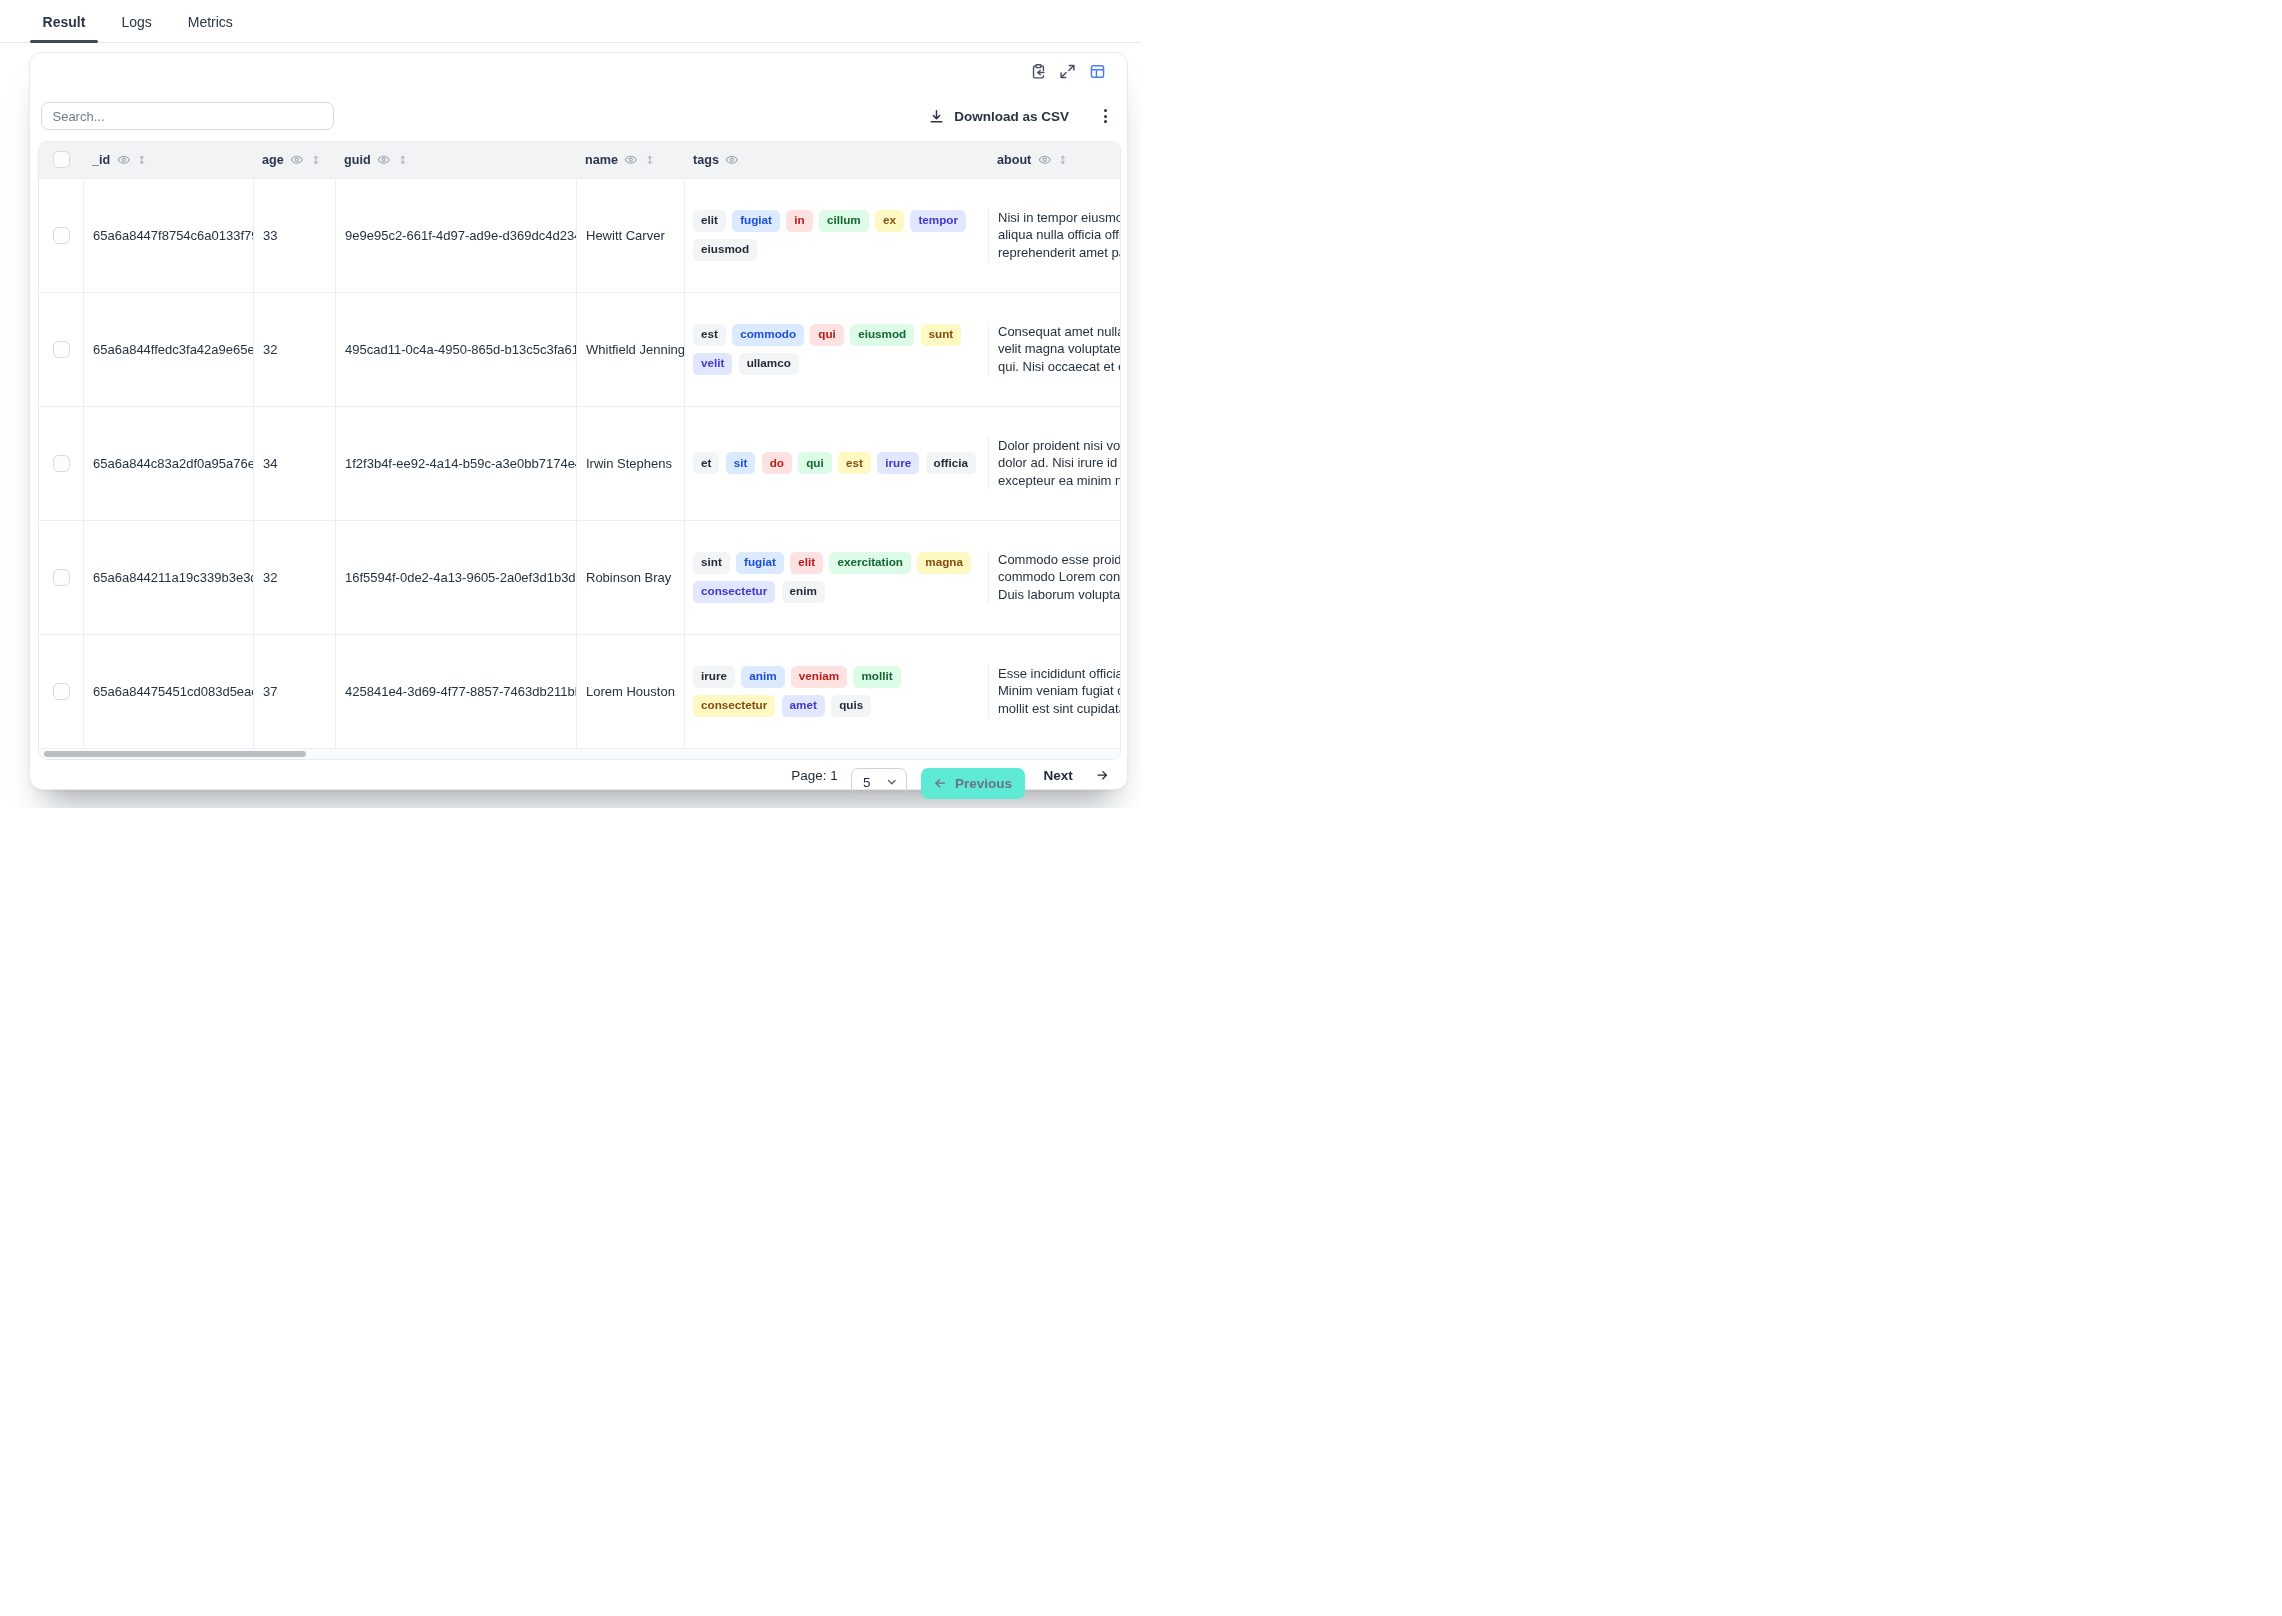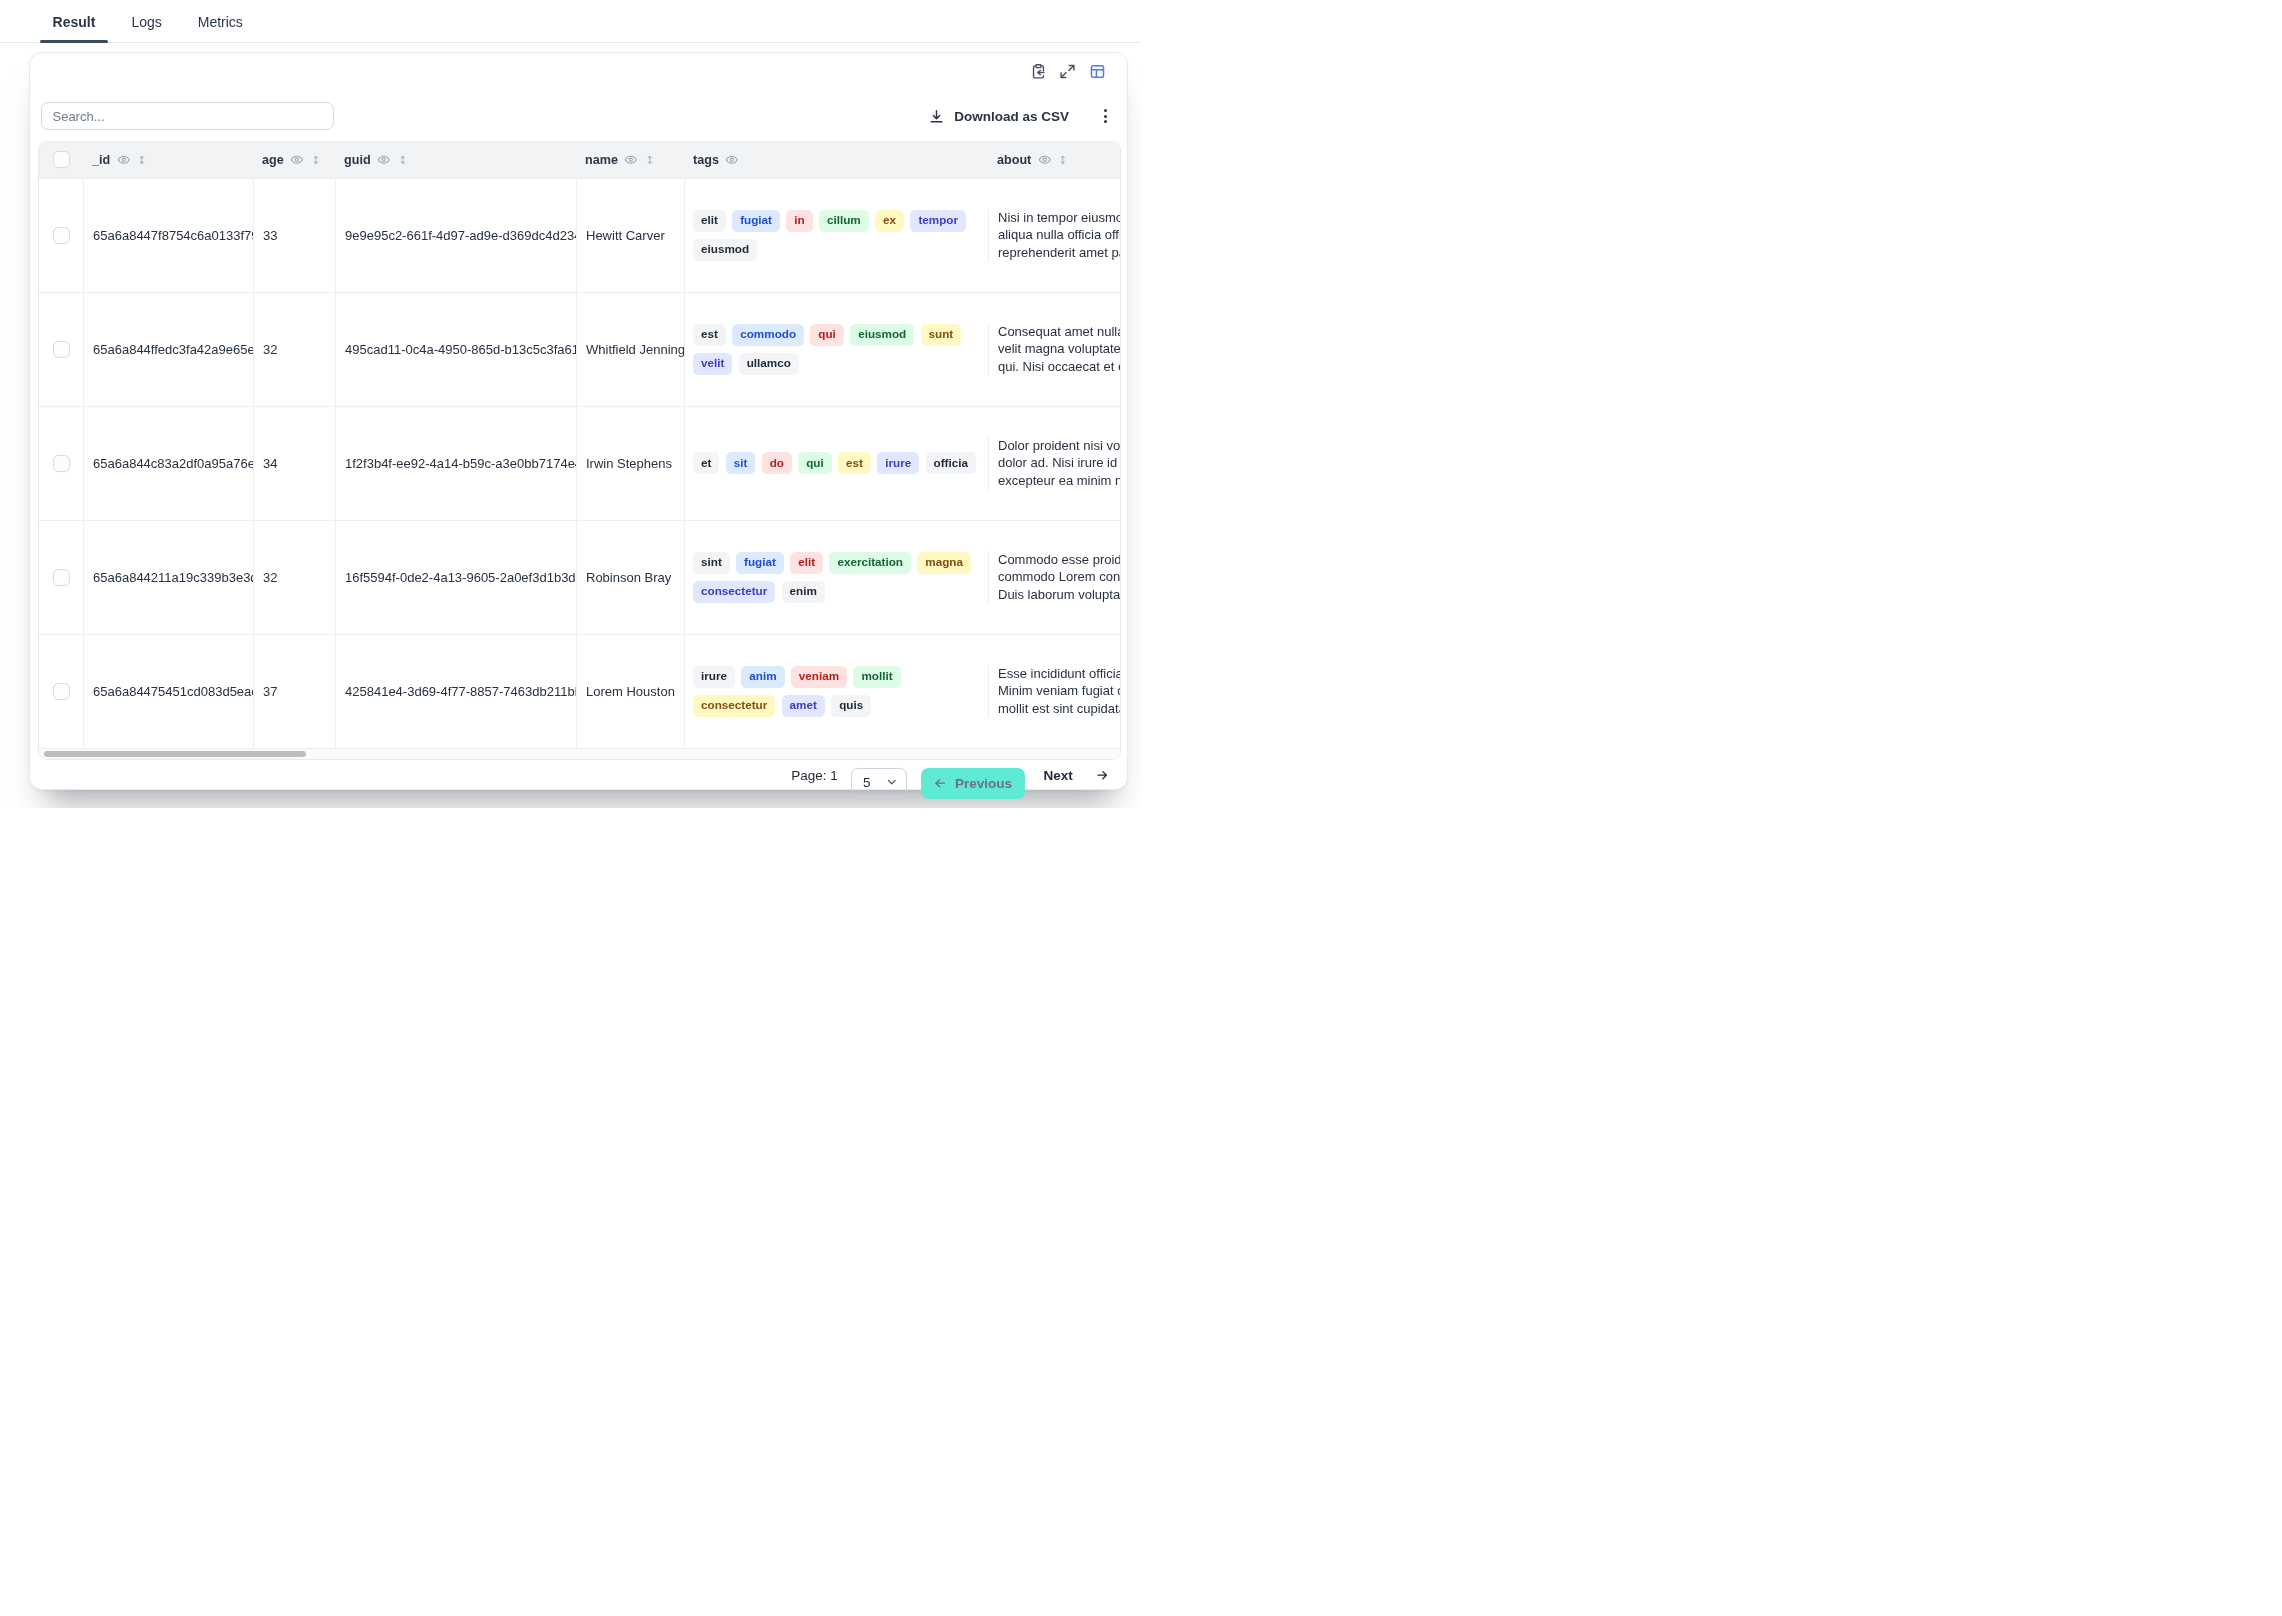--- a/index.html
+++ b/index.html
@@ -1,20 +1,20 @@
 <!DOCTYPE html>
 <html style="font-size:14.4px"><head>
 <meta charset="utf-8">
 <style>
   * { box-sizing: border-box; margin: 0; padding: 0; }
   html,body { width:1141px; height:808px; background:#fff; overflow:hidden;
     font-family:"Liberation Sans", sans-serif; color:#27313f; }
 
   
-  .tabs { display:flex; padding-left:40px; border-bottom:0.9px solid #e7e9ec; height:43px; align-items:flex-end; }
+  .tabs { display:flex; padding-left:30px; border-bottom:0.9px solid #e7e9ec; height:43px; align-items:flex-end; }
   .tab { padding:0 12.6px 11.7px; font-size:14px; color:#2b3648; cursor:pointer; position:relative; margin-right:10.8px; }
   .tab.active { font-weight:600; }
   .tab.active::after { content:""; position:absolute; left:0; right:0; bottom:-0.9px; height:2.7px; background:#3c4a5e; border-radius:1.8px; }
 
   
   .card { margin:9px 0 0 29px; width:1099px; height:738px; background:#fff;
     border:0.9px solid #e7e9ec; border-radius:12.6px; padding:7.2px 8px 10.8px;
     box-shadow:0 27px 31px -16px rgba(95,100,110,.55), 0 1.8px 3.6px rgba(0,0,0,.04);
     position:relative; }
 

